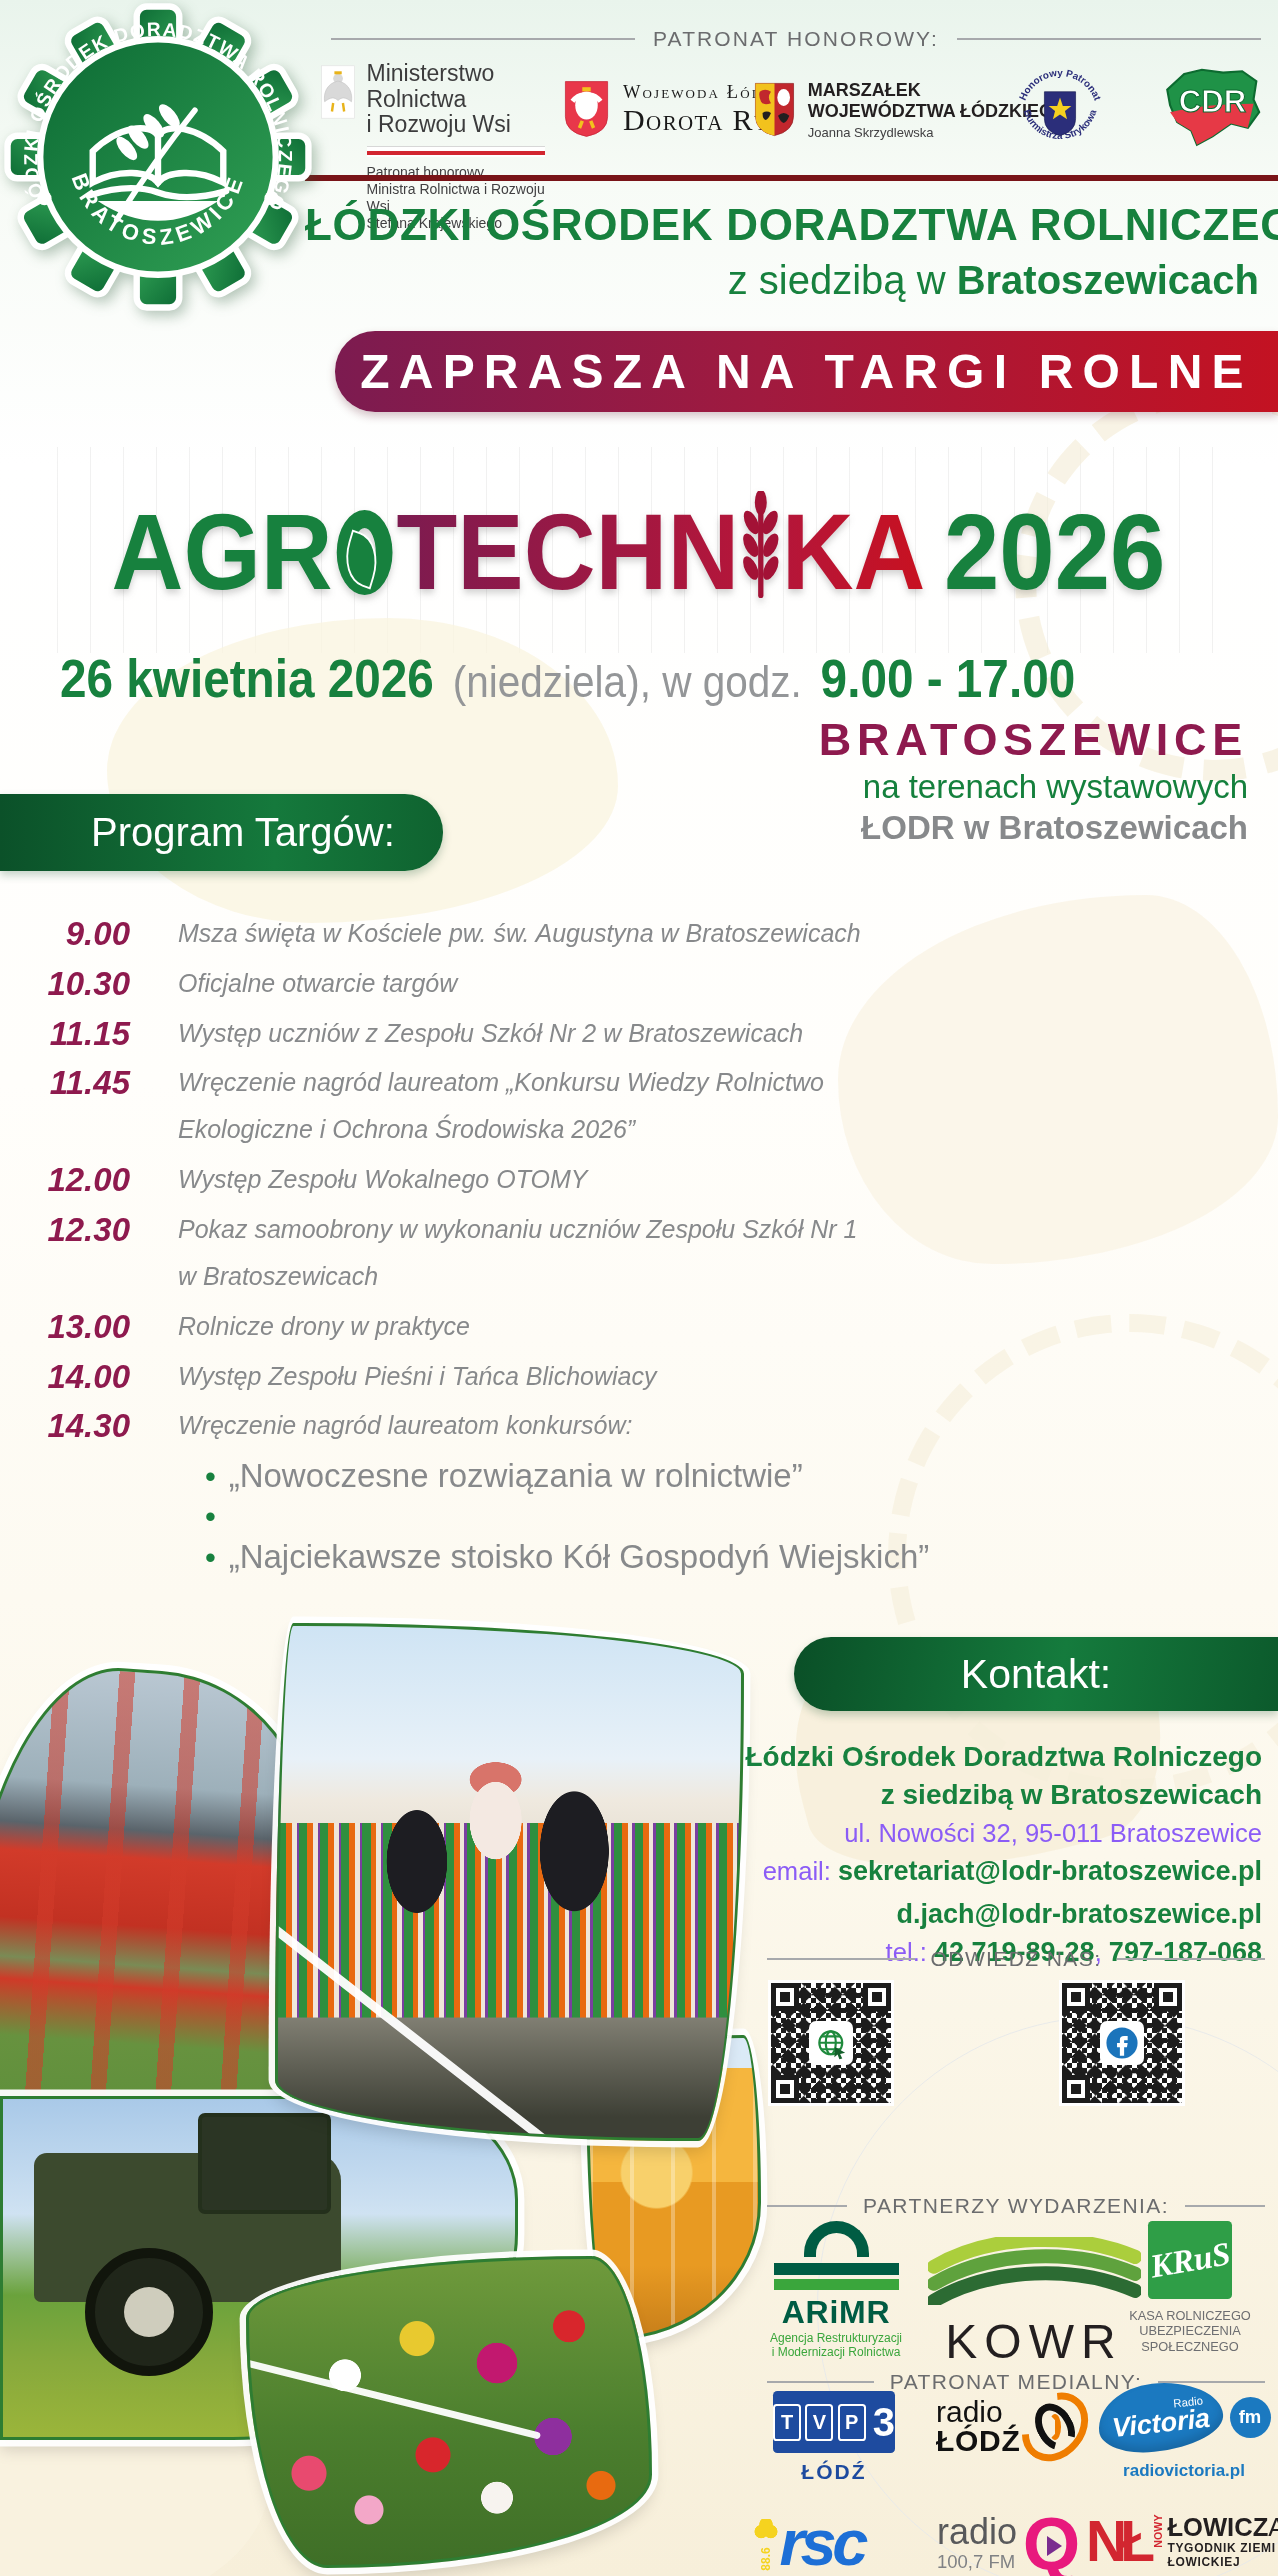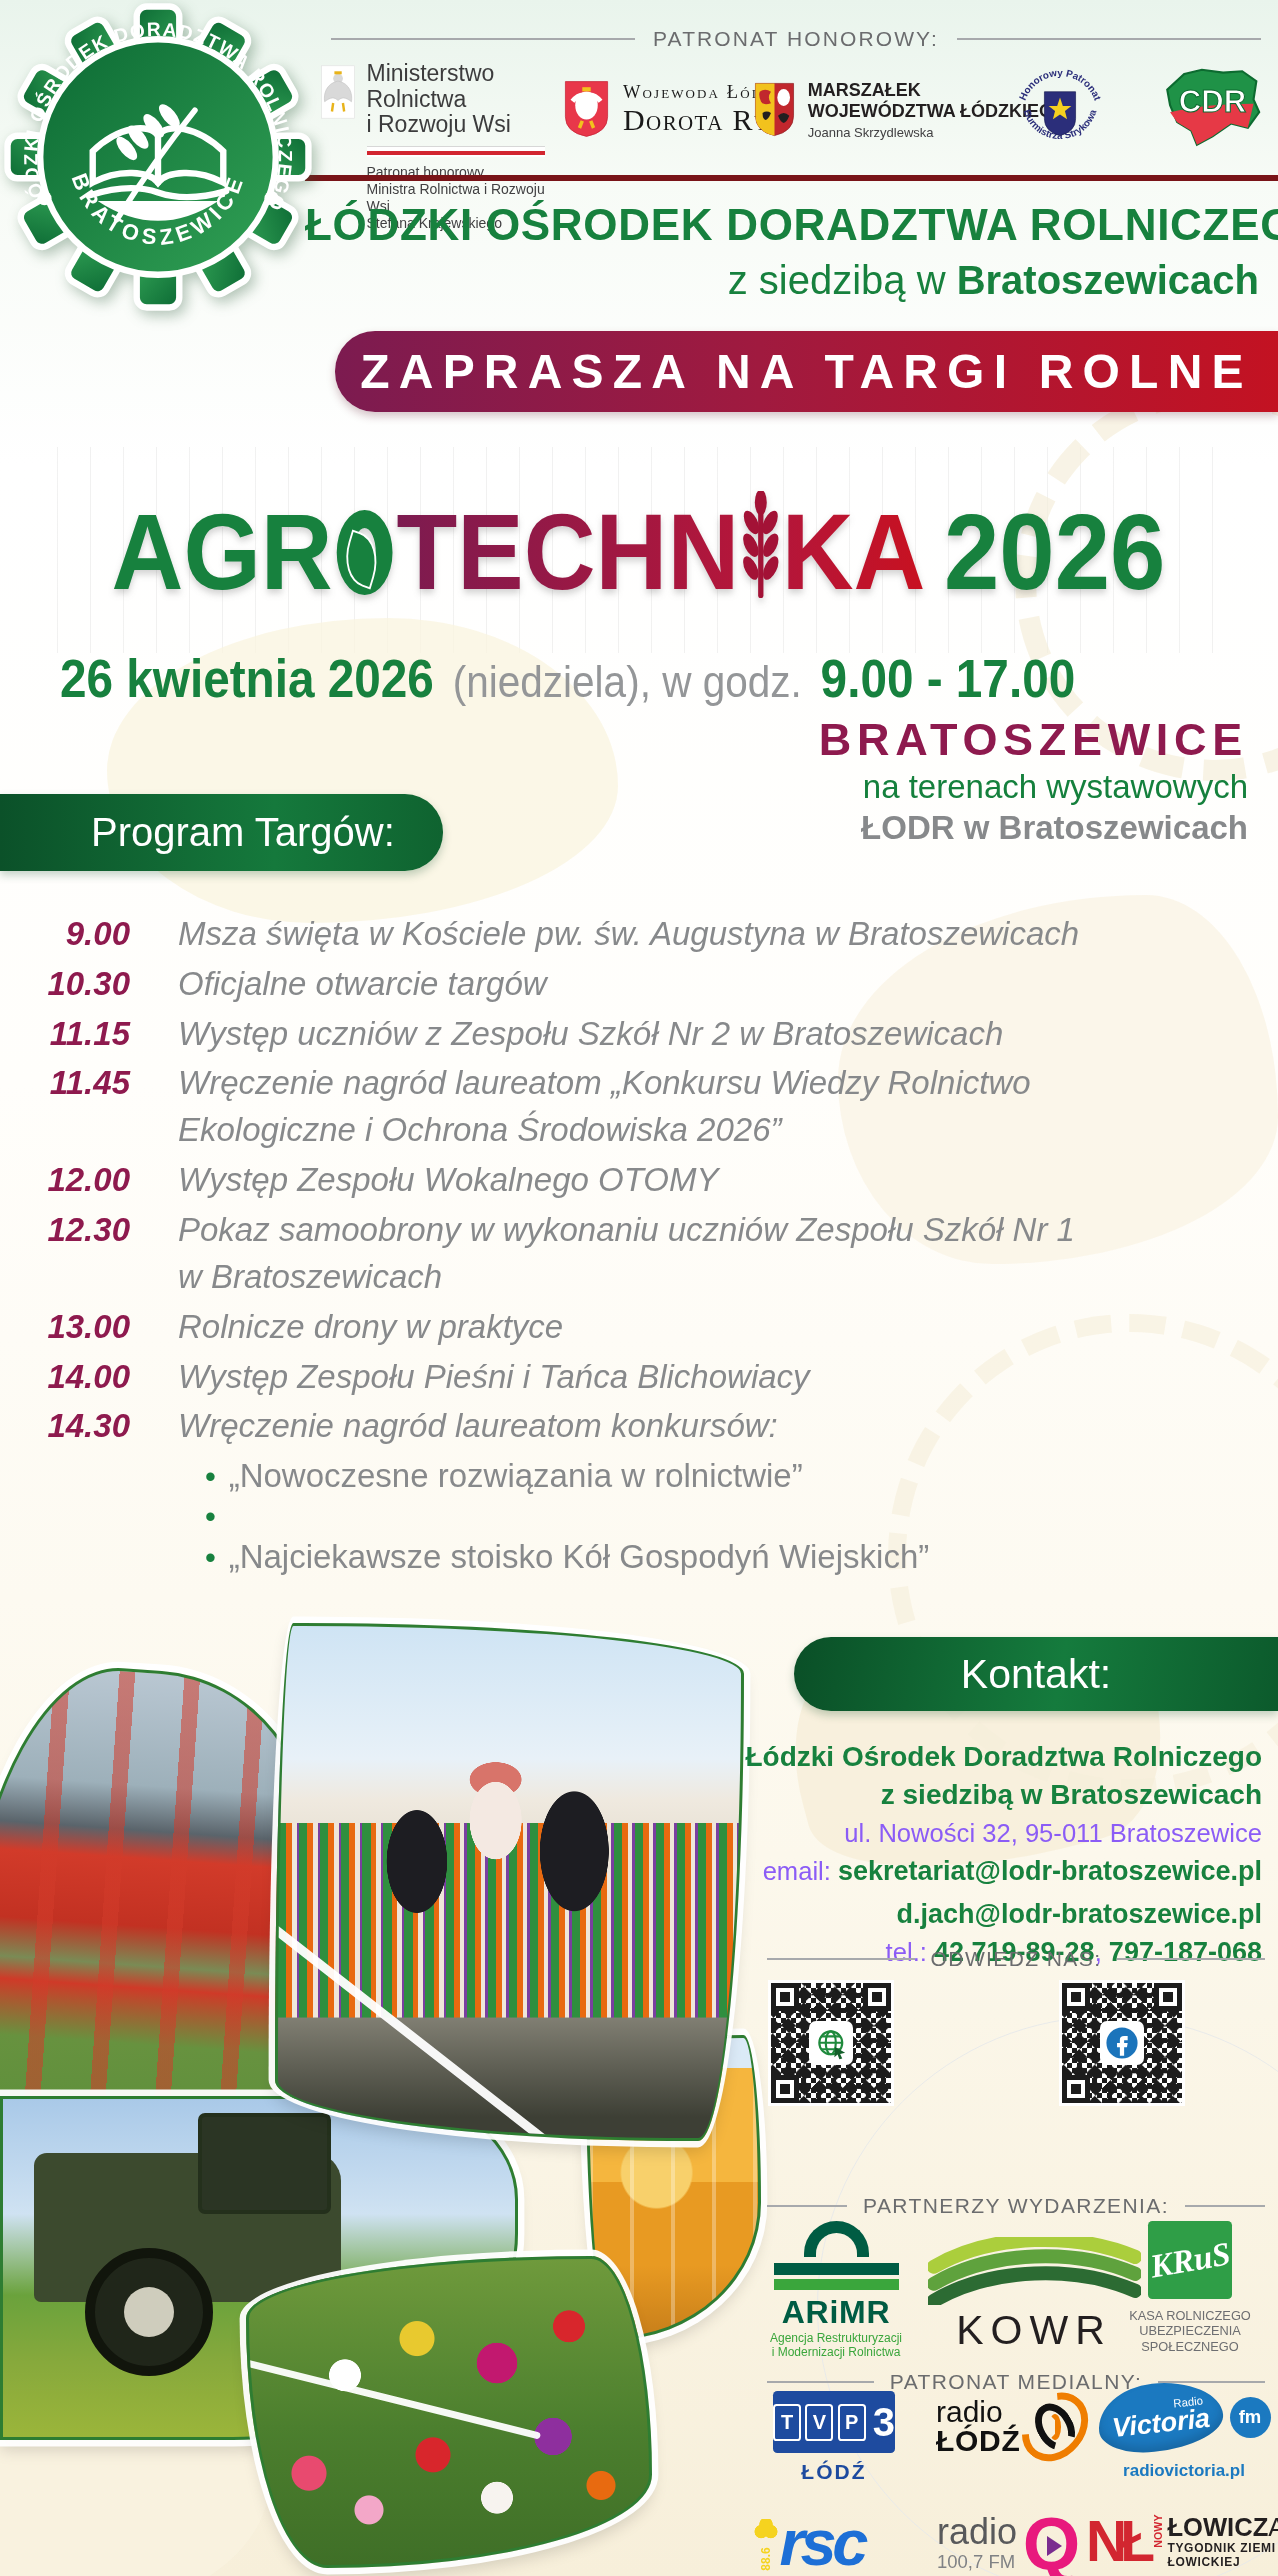--- a/index.html
+++ b/index.html
@@ -91,21 +91,21 @@
 
   
   .program-banner{left:0;top:794px;width:443px;height:77px;border-radius:0 38px 38px 0;
     background:linear-gradient(90deg,#0b5129 0%,#15793c 62%,#0f6330 100%);
     display:flex;align-items:center;z-index:2;box-shadow:0 4.3px 8.5px rgba(20,80,45,.25);}
   .program-banner span{color:#fff;font-size:40px;font-weight:500;padding-left:91px;}
 
   .program-list{left:43px;top:910px;width:1211px;z-index:2;}
   .p-row{display:grid;grid-template-columns:87px 1fr;column-gap:48px;margin-bottom:2.8px;font-style:italic;}
   .p-time{font-size:33px;font-weight:700;color:#8e1a4e;text-align:right;line-height:47px;}
-  .p-text,.p-text2{font-size:33px;color:#87898b;line-height:47px;}
+  .p-text,.p-text2{font-size:25px;color:#87898b;line-height:47px;}
   .p-text2:empty{display:none;}
   .p-bullets{margin:7px 0 0 162px;}
   .p-bullet{display:flex;gap:12.8px;align-items:baseline;line-height:40px;}
   .p-dot{color:#17813e;font-size:31px;}
   .p-btext{font-size:33px;color:#87898b;}
 
   
   .leaf{position:absolute;border:3.6px solid #2e7d32;box-shadow:0 0 0 6.4px rgba(255,255,255,.95),0 10px 15.6px rgba(0,0,0,.15);overflow:hidden;}
   .vein{position:absolute;background:rgba(255,255,255,.95);border-radius:8.5px;}
   .leaf-machine{left:-33px;top:1670px;width:341px;height:568px;z-index:3;
@@ -183,21 +183,21 @@
 
   
   .partner{position:absolute;display:flex;flex-direction:column;align-items:center;z-index:5;}
   .partner-arimr{left:765px;top:2221px;width:142px;}
   .arimr-arch{width:65px;height:36px;border:12px solid #005c43;border-bottom:none;border-radius:65px 65px 0 0;}
   .arimr-bar1{width:125px;height:12px;background:#005c43;margin-top:5.7px;}
   .arimr-bar2{width:125px;height:10.7px;background:#3aa63c;margin-top:4.3px;}
   .arimr-name{font-size:32px;font-weight:800;color:#005c43;margin-top:4.3px;letter-spacing:0.7px;}
   .arimr-sub{font-size:12px;color:#3aa63c;line-height:14px;text-align:center;}
   .partner-kowr{left:924px;top:2237px;width:220px;}
-  .kowr-name{font-size:41px;color:#231f20;letter-spacing:7px;margin-top:2px;}
+  .kowr-name{font-size:48px;color:#231f20;letter-spacing:7px;margin-top:9px;}
   .partner-krus{left:1105px;top:2221px;width:170px;}
   .krus-box{width:84px;height:78px;background:#2f9e47;border-radius:4.3px;display:flex;align-items:center;justify-content:center;}
   .krus-script{font-family:"Liberation Serif",serif;font-style:italic;font-weight:700;font-size:33px;color:#fff;transform:rotate(-10deg);}
   .krus-sub{font-size:12.8px;color:#6d6e71;line-height:15.6px;text-align:center;margin-top:8.5px;}
 
   
   .media{position:absolute;display:flex;flex-direction:column;align-items:center;z-index:5;}
   .media-tvp{left:770px;top:2391px;width:128px;}
   .tvp-box{width:122px;height:62px;background:#1e4b9f;border-radius:4.3px;display:flex;align-items:center;justify-content:center;gap:4.3px;}
   .tvp-letter{width:24px;height:33px;border:2.1px solid #fff;border-radius:3.6px;color:#fff;font-size:20px;font-weight:700;display:flex;align-items:center;justify-content:center;}

